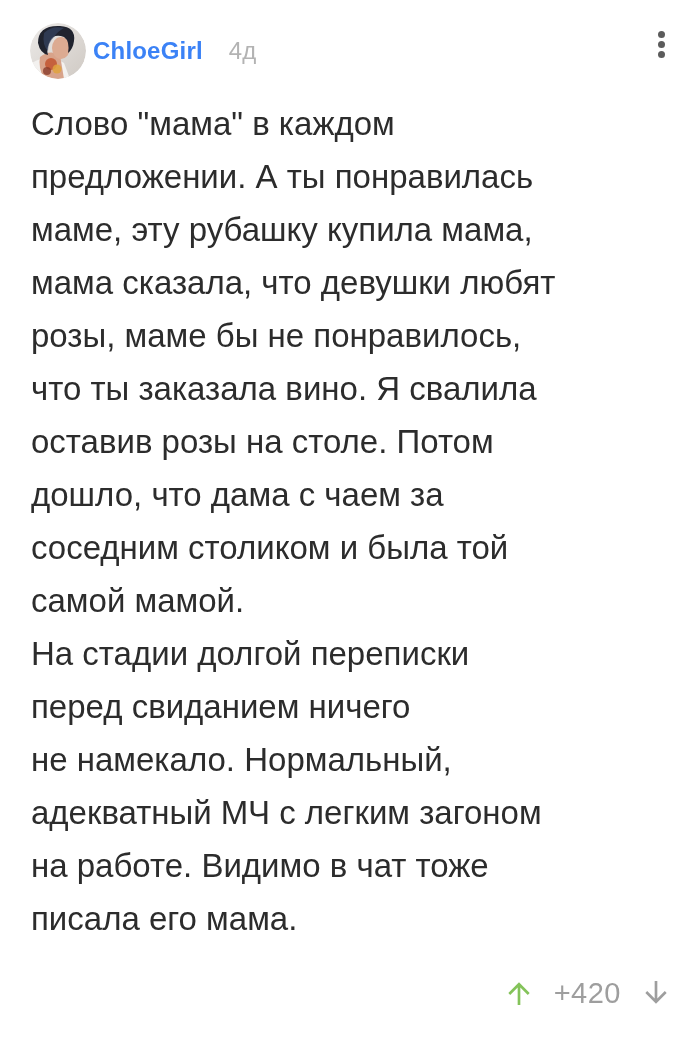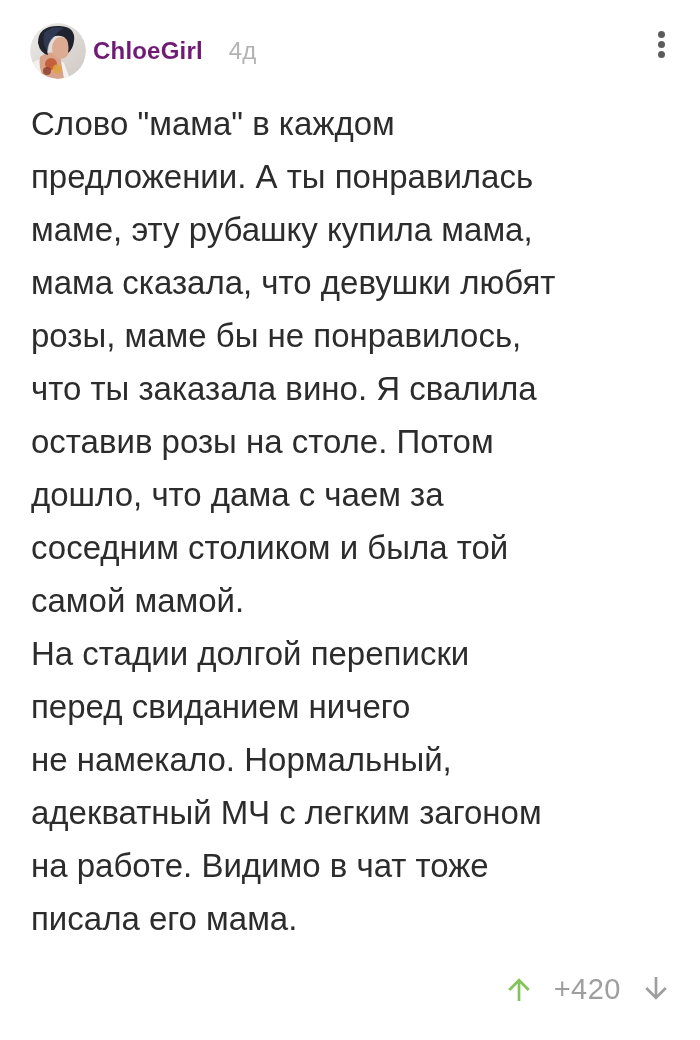--- a/index.html
+++ b/index.html
@@ -27,21 +27,21 @@
     height: 56px;
     border-radius: 50%;
     overflow: hidden;
     flex: 0 0 auto;
     cursor: pointer;
   }
   .username {
     margin-left: 7px;
     font-size: 24px;
     font-weight: bold;
-    color: #701a75;
+    color: #3b82f6;
     letter-spacing: 0.2px;
     cursor: pointer;
   }
   .timestamp {
     margin-left: 26px;
     font-size: 24px;
     color: #b3b3b3;
   }
   .spacer { flex: 1 1 auto; }
   .kebab {
@@ -76,21 +76,21 @@
     overflow: hidden;
   }
 
   
   .vote-row {
     position: absolute;
     top: 968px;
     right: 28px;
     height: 42px;
     display: flex;
-    align-items: center;
+    align-items: flex-end;
     gap: 19px;
   }
   .vote-btn {
     width: 32px;
     height: 34px;
     display: flex;
     align-items: center;
     justify-content: center;
     cursor: pointer;
   }

